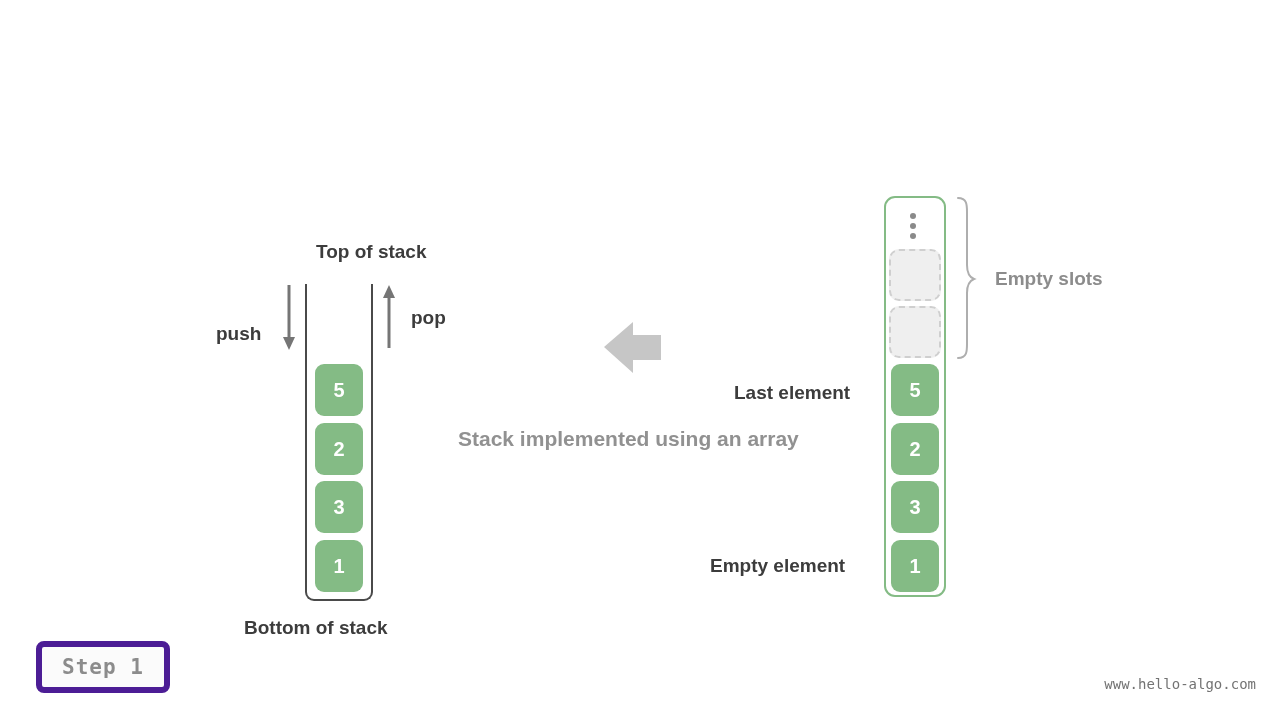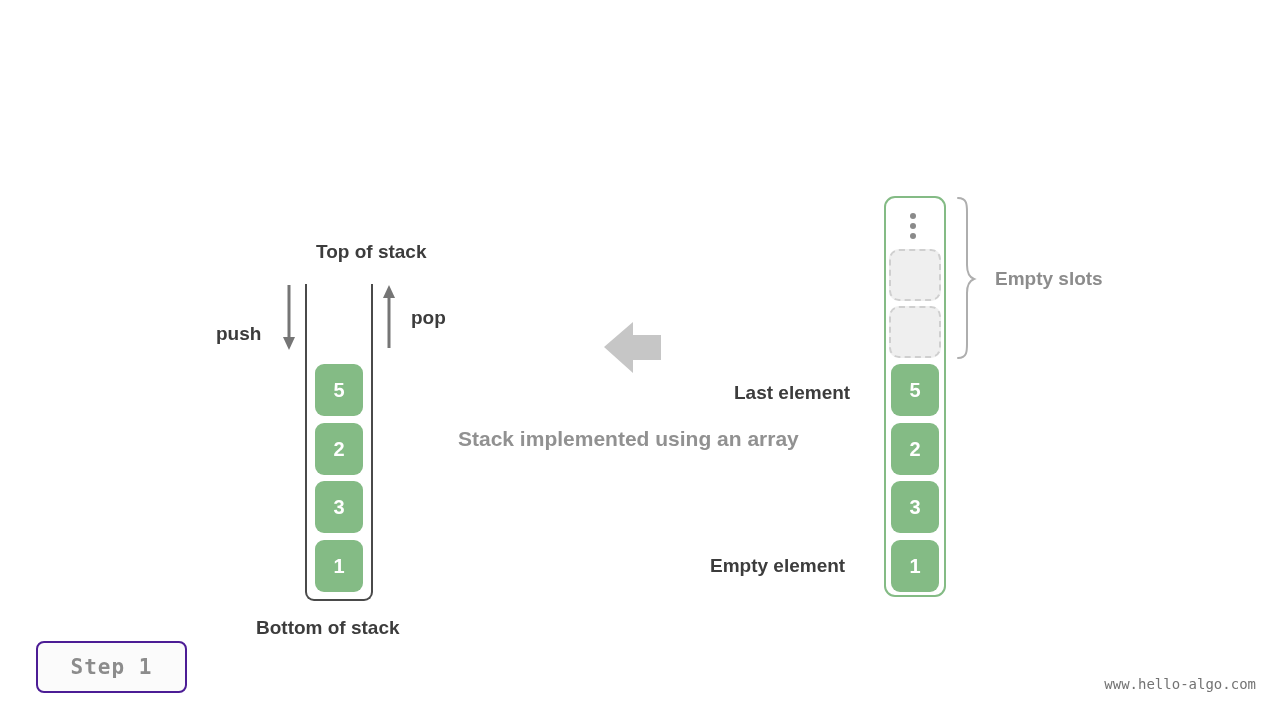--- a/index.html
+++ b/index.html
@@ -121,24 +121,24 @@
     width: 1280px;
     height: 720px;
     pointer-events: none;
   }
 
   
   #step-badge {
     position: absolute;
     left: 36px;
     top: 641px;
-    width: 151px;
+    width: 134px;
     height: 52px;
     box-sizing: border-box;
-    border: 2px solid #4c1d95;
+    border: 6px solid #4c1d95;
     border-radius: 8px;
     background: #fbfbfb;
     display: flex;
     align-items: center;
     justify-content: center;
     font-family: "DejaVu Sans Mono", monospace;
     font-weight: bold;
     font-size: 21px;
     color: #8c8c8c;
     letter-spacing: 1px;
@@ -166,21 +166,21 @@
 
   <div class="lbl lbl-dark" style="left:411px; top:308px;">pop</div>
 
   <div id="stack-container"></div>
 
   <div class="cell" style="left:315px; top:364px;">5</div>
   <div class="cell" style="left:315px; top:423px;">2</div>
   <div class="cell" style="left:315px; top:481px;">3</div>
   <div class="cell" style="left:315px; top:540px;">1</div>
 
-  <div class="lbl lbl-dark" style="left:256px; top:618px;">Bottom of stack</div>
+  <div class="lbl lbl-dark" style="left:244px; top:618px;">Bottom of stack</div>
 
   <div class="lbl lbl-gray" style="left:458px; top:428px;">Stack implemented using an array</div>
 
   <div id="array-container"></div>
 
   <div id="ellipsis-dots">
     <i></i>
       <i></i>
       <i></i>
   </div>

